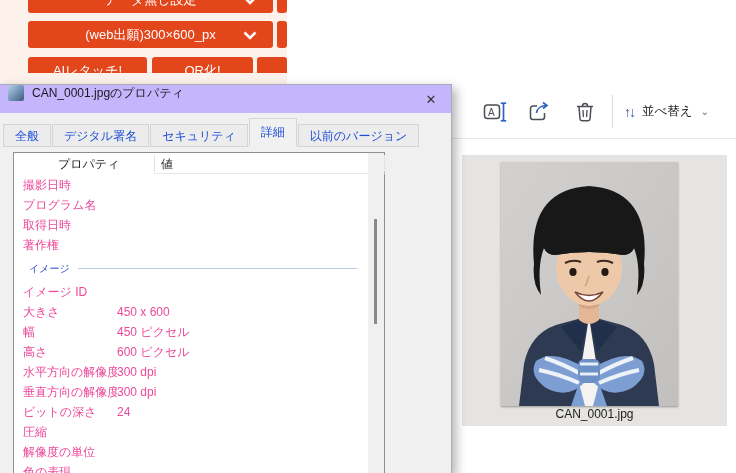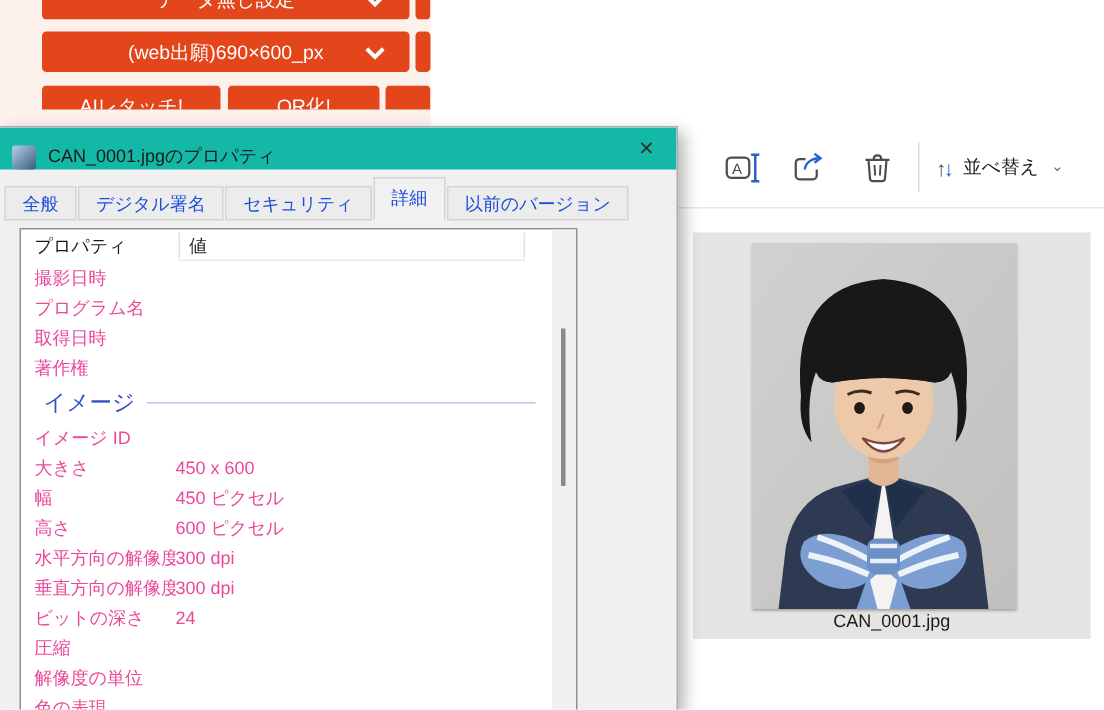--- a/index.html
+++ b/index.html
@@ -22,49 +22,49 @@
   .b2 { left:28px; top:21px; width:245px; height:27px; }
   .b2f { left:277px; top:21px; width:10px; height:27px; }
   .b3a { left:28px; top:0; width:119px; height:27px; }
   .b3b { left:152px; top:0; width:101px; height:27px; }
   .b3f { left:257px; top:0; width:30px; height:27px; }
 
   
   .dialog { position:absolute; left:0; top:84px; width:452px; height:390px;
     background:#f0f0f0; border:1px solid #a9adb3; border-left:none; border-bottom:none;
     box-shadow:4px 4px 10px rgba(0,0,0,.30); overflow:hidden; }
-  .titlebar { position:relative; height:28px; background:#14b8a6; display:flex;
-    align-items:flex-end; padding-left:8px; }
+  .titlebar { position:relative; height:28px; background:#c4b5fd; display:flex;
+    align-items:flex-start; padding-left:8px; }
   .thumb-ico { width:16px; height:16px; border-radius:2px; margin-right:8px;
     background:linear-gradient(135deg,#bcd0e4 0%,#7d9cbe 45%,#3e5a78 100%); }
   .dlg-title { font-size:12px; color:#1a1a1a; white-space:nowrap; }
   .close-btn { position:absolute; right:0; top:0; width:40px; height:28px;
     display:flex; align-items:center; justify-content:center; font-size:13px;
     color:#333; cursor:default; }
   .tabs { position:relative; margin:8px 0 0 3px; height:26px; display:flex;
     align-items:flex-end; }
   .tab { height:23px; line-height:22px; padding:0 11px; font-size:12px;
     color:#1d4ed8; background:#ececec; border:1px solid #d4d4d4; margin-right:1px;
     white-space:nowrap; }
   .tab.active { height:29px; line-height:26px; background:#f1f1f1;
     border-bottom:1px solid #f1f1f1; position:relative; z-index:2; }
   .listbox { position:absolute; left:13px; top:67px; width:372px; height:340px;
     background:#fff; border:1px solid #8b9097; }
-  .lheader { position:relative; height:21px; }
+  .lheader { position:relative; height:21px;margin-left:35px; }
   .lh-prop { position:absolute; left:9px; top:3px; font-size:12px; color:#1a1a1a; }
   .lh-val  { position:absolute; left:112px; top:3px; font-size:12px; color:#1a1a1a; }
   .lh-div1 { position:absolute; left:105px; top:2px; width:1px; height:17px; background:#e2e2e2; }
   .lh-div2 { position:absolute; left:335px; top:2px; width:1px; height:17px; background:#e2e2e2; }
   .lh-line { position:absolute; left:105px; top:20px; width:231px; height:1px; background:#e8e8e8; }
   .rows { position:absolute; left:0; top:22px; right:16px; }
   .prow { height:20px; display:flex; align-items:center; font-size:12px; color:#ec4899; }
   .prow .pl { width:103px; padding-left:9px; white-space:nowrap; overflow:hidden; }
   .prow .pv { flex:1; white-space:nowrap; }
   .psection { height:27px; display:flex; align-items:center; }
-  .psection .sl { padding-left:15px; font-size:15px; color:#3050c8; white-space:nowrap; }
+  .psection .sl { padding-left:15px; font-size:10px; color:#3050c8; white-space:nowrap; }
   .psection .sline { flex:1; height:1px; background:#b9c6e6; margin:0 11px 0 8px; }
   .vscroll { position:absolute; right:0; top:0; bottom:0; width:16px; background:#f0f0f0; }
   .vthumb { position:absolute; left:6px; width:3px; top:66px; height:105px; background:#8a8a8a; }
 
   
   .explorer { position:absolute; left:452px; top:84px; right:0; bottom:0; background:#fff; }
   .exp-toolbar { position:relative; height:55px; background:#fff; border-bottom:1px solid #e7e7e7; }
   .ticon { position:absolute; top:17px; }
   .tsep { position:absolute; left:160px; top:11px; width:1px; height:33px; background:#dcdcdc; }
   .sortgrp { position:absolute; left:172px; top:0; height:55px; display:flex;
@@ -88,21 +88,21 @@
     <div class="rowclip rc1">
       <div class="rbtn b1">
         <span>データ無し設定</span>
         <svg width="14" height="9" viewBox="0 0 14 9">
             <polyline points="1.5,1.5 7,7 12.5,1.5" fill="none" stroke="#fff" stroke-width="2.6"></polyline>
           </svg>
       </div>
       <div class="rbtn b1f"></div>
     </div>
     <div class="rbtn b2">
-      <span>(web出願)690×600_px</span>
+      <span>(web出願)300×600_px</span>
       <svg width="14" height="9" viewBox="0 0 14 9">
           <polyline points="1.5,1.5 7,7 12.5,1.5" fill="none" stroke="#fff" stroke-width="2.6"></polyline>
         </svg>
     </div>
     <div class="rbtn b2f"></div>
     <div class="rowclip rc3">
       <div class="rbtn b3a">
         <span>AIレタッチ!</span>
       </div>
       <div class="rbtn b3b">

